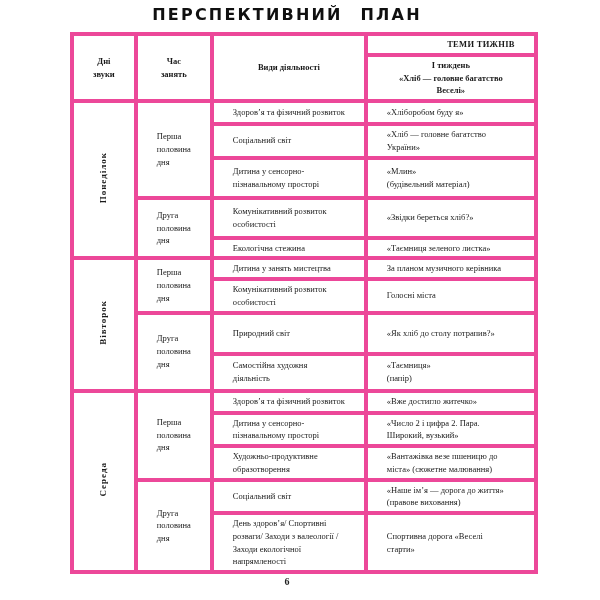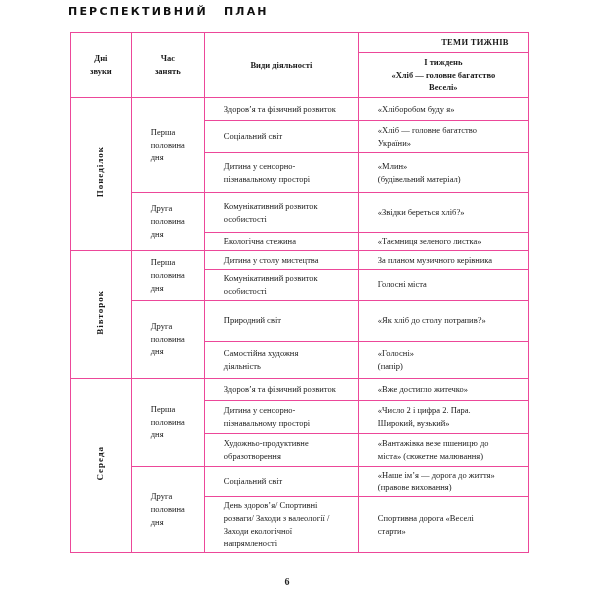--- a/index.html
+++ b/index.html
@@ -9,42 +9,42 @@
     background: #ffffff;
     font-family: "Liberation Serif", serif;
     color: #161616;
     overflow: hidden;
   }
   .page-title {
     position: absolute;
     top: 5px;
     left: 68px;
     width: 438px;
-    text-align: left;
+    text-align: center;
     font-family: "DejaVu Sans", sans-serif;
     font-weight: bold;
-    font-size: 11px;
+    font-size: 16px;
     letter-spacing: 2.2px;
     word-spacing: 10px;
     color: #101010;
     white-space: nowrap;
   }
   table.plan {
     position: absolute;
     top: 32px;
     left: 70px;
     border-collapse: collapse;
     table-layout: fixed;
   }
   .c1 { width: 37px; }
   .c2 { width: 69px; }
   .c3 { width: 154px; }
   .c4 { width: 170px; }
   table.plan td {
-    border: 1px solid #ec4899;
+    border: 4px solid #ec4899;
     vertical-align: middle;
     font-size: 8.5px;
     line-height: 1.5;
     padding: 2px 19px;
     white-space: pre-line;
     color: #1a1a1a;
   }
   td.hdr {
     font-weight: bold;
     text-align: center;
@@ -142,38 +142,38 @@
     </tr>
     <tr style="height:18px">
       <td>Екологічна стежина</td>
       <td>«Таємниця зеленого листка»</td>
     </tr>
 
     <tr style="height:19px">
       <td class="daycell" rowspan="4"><span class="day-vert">Вівторок</span></td>
       <td class="half" rowspan="2">Перша
 половина дня</td>
-      <td>Дитина у столу мистецтва</td>
+      <td>Дитина у занять мистецтва</td>
       <td>За планом музичного керівника</td>
     </tr>
     <tr style="height:28px">
       <td>Комунікативний розвиток
 особистості</td>
       <td>Голосні міста</td>
     </tr>
     <tr style="height:41px">
       <td class="half" rowspan="2">Друга
 половина дня</td>
       <td>Природний світ</td>
       <td>«Як хліб до столу потрапив?»</td>
     </tr>
     <tr style="height:37px">
       <td>Самостійна художня
 діяльність</td>
-      <td>«Голосні»
+      <td>«Таємниця»
 (папір)</td>
     </tr>
 
     <tr style="height:22px">
       <td class="daycell" rowspan="5"><span class="day-vert">Середа</span></td>
       <td class="half" rowspan="3">Перша
 половина дня</td>
       <td>Здоров’я та фізичний розвиток</td>
       <td>«Вже достигло житечко»</td>
     </tr>

